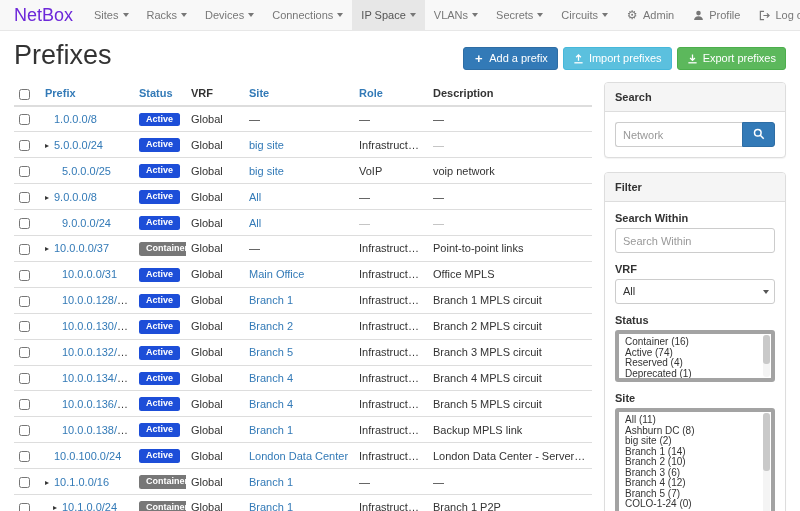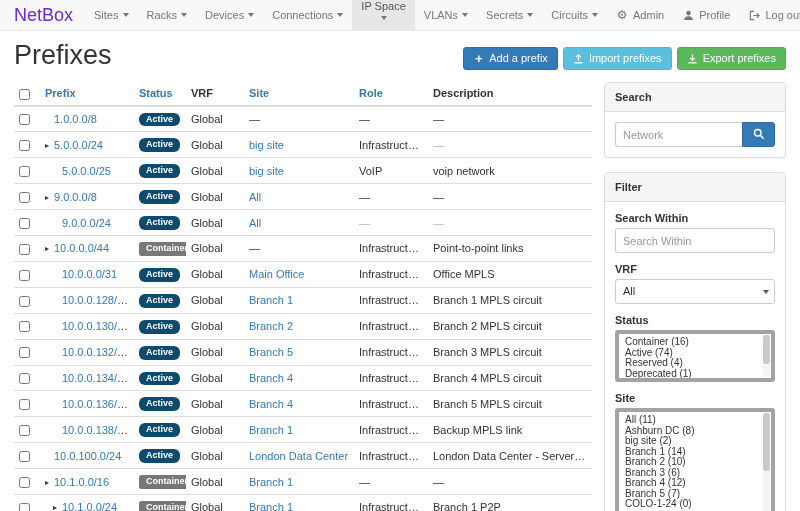--- a/index.html
+++ b/index.html
@@ -7,21 +7,21 @@
     font-family:"Liberation Sans", sans-serif; color:#333; }
 
   
   .navbar { height:31px; background:#f8f8f8; border-bottom:1px solid #e7e7e7;
     display:flex; align-items:stretch; padding:0 12px; }
   .brand { font-size:18px; color:#6d28d9; display:flex; align-items:center;
     padding:0 12px 0 2px; cursor:pointer; }
   .nav-left { display:flex; align-items:stretch; }
   .nav-item { font-size:11px; color:#777; display:flex; align-items:center; gap:4px;
     padding:0 9px; cursor:pointer; white-space:nowrap; }
-  .nav-item.active { background:#e7e7e7; color:#555;flex-direction:column; }
+  .nav-item.active { background:#e7e7e7; color:#555; }
   .dd-caret { width:0; height:0; border-left:3px solid transparent;
     border-right:3px solid transparent; border-top:4px solid #777; display:inline-block; }
   .nav-right { margin-left:auto; display:flex; align-items:stretch; }
   .nav-right .nav-item { gap:5px; }
   .nav-ic { display:inline-flex; width:12px; height:12px; align-items:center;
     justify-content:center; font-size:12px; line-height:1; color:#777; }
   .nav-ic svg { display:block; }
 
   
   .content { padding:0 14px; }
@@ -45,21 +45,21 @@
   th { text-align:left; font-size:11px; padding:5px; border-bottom:2px solid #ddd; white-space:nowrap; }
   th a { color:#337ab7; text-decoration:none; cursor:pointer; }
   td { font-size:11px; padding:5px; border-top:1px solid #ddd; white-space:nowrap;
     overflow:hidden; text-overflow:ellipsis; }
   tr:first-child td { border-top:none; }
   a.cell-link { color:#337ab7; text-decoration:none; cursor:pointer; }
   .indent { display:inline-block; }
   .caret-slot { display:inline-block; width:9px; color:#333; font-size:8px; vertical-align:1px; }
   .badge { display:inline-block; font-size:9px; font-weight:bold; color:#fff;
     padding:2px 7px; border-radius:2.5px; line-height:1.1; }
-  .badge.primary { background:#0c4a6e;border-radius:6px; }
+  .badge.primary { background:#1d4ed8; }
   .badge.default { background:#777; }
   .muted { color:#b5b5b5; }
   input[type=checkbox] { width:11px; height:11px; margin:0; cursor:pointer; vertical-align:middle; }
 
   
   .panel { border:1px solid #ddd; border-radius:4px; margin-bottom:14px;
     box-shadow:0 1px 1px rgba(0,0,0,.05); background:#fff; }
   .panel-heading { background:#f5f5f5; border-bottom:1px solid #ddd; padding:8px 10px;
     font-size:11px; font-weight:bold; color:#333; border-radius:3px 3px 0 0; }
   .panel-body { padding:10px; }
@@ -244,21 +244,21 @@
               <td><input type="checkbox" style=""></td>
               <td><span class="indent" style="width: 8px;"></span><span class="caret-slot"></span><a class="cell-link">9.0.0.0/24</a></td>
               <td><span class="badge primary">Active</span></td>
               <td>Global</td>
               <td><a class="cell-link">All</a></td>
               <td class="muted">—</td>
               <td class="muted">—</td>
             </tr>
             <tr>
               <td><input type="checkbox" style=""></td>
-              <td><span class="indent" style="width: 0px;"></span><span class="caret-slot">▸</span><a class="cell-link">10.0.0.0/44</a></td>
+              <td><span class="indent" style="width: 0px;"></span><span class="caret-slot">▸</span><a class="cell-link">10.0.0.0/37</a></td>
               <td><span class="badge default">Container</span></td>
               <td>Global</td>
               <td>—</td>
               <td>Infrastructure</td>
               <td>Point-to-point links</td>
             </tr>
             <tr>
               <td><input type="checkbox" style=""></td>
               <td><span class="indent" style="width: 8px;"></span><span class="caret-slot"></span><a class="cell-link">10.0.0.0/31</a></td>
               <td><span class="badge primary">Active</span></td>

